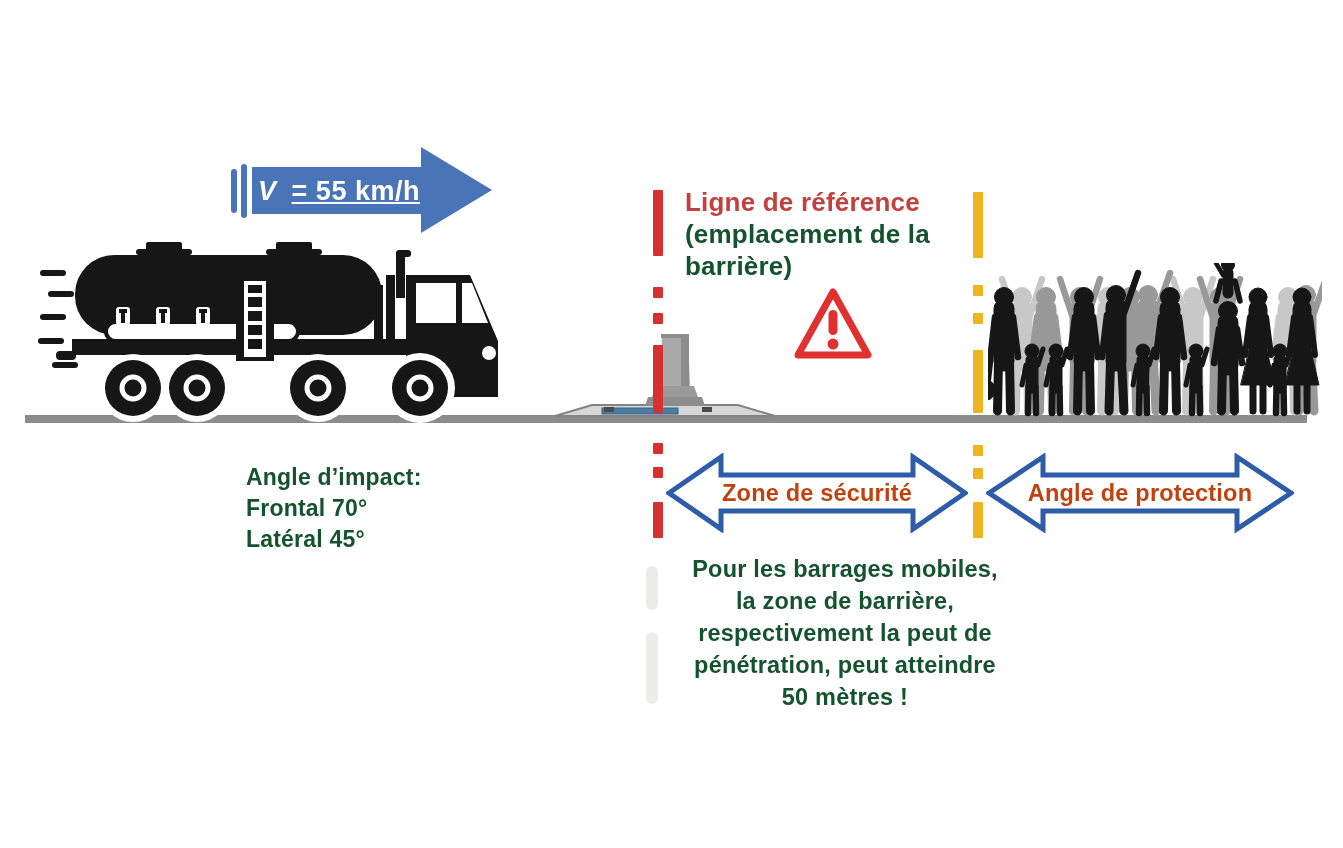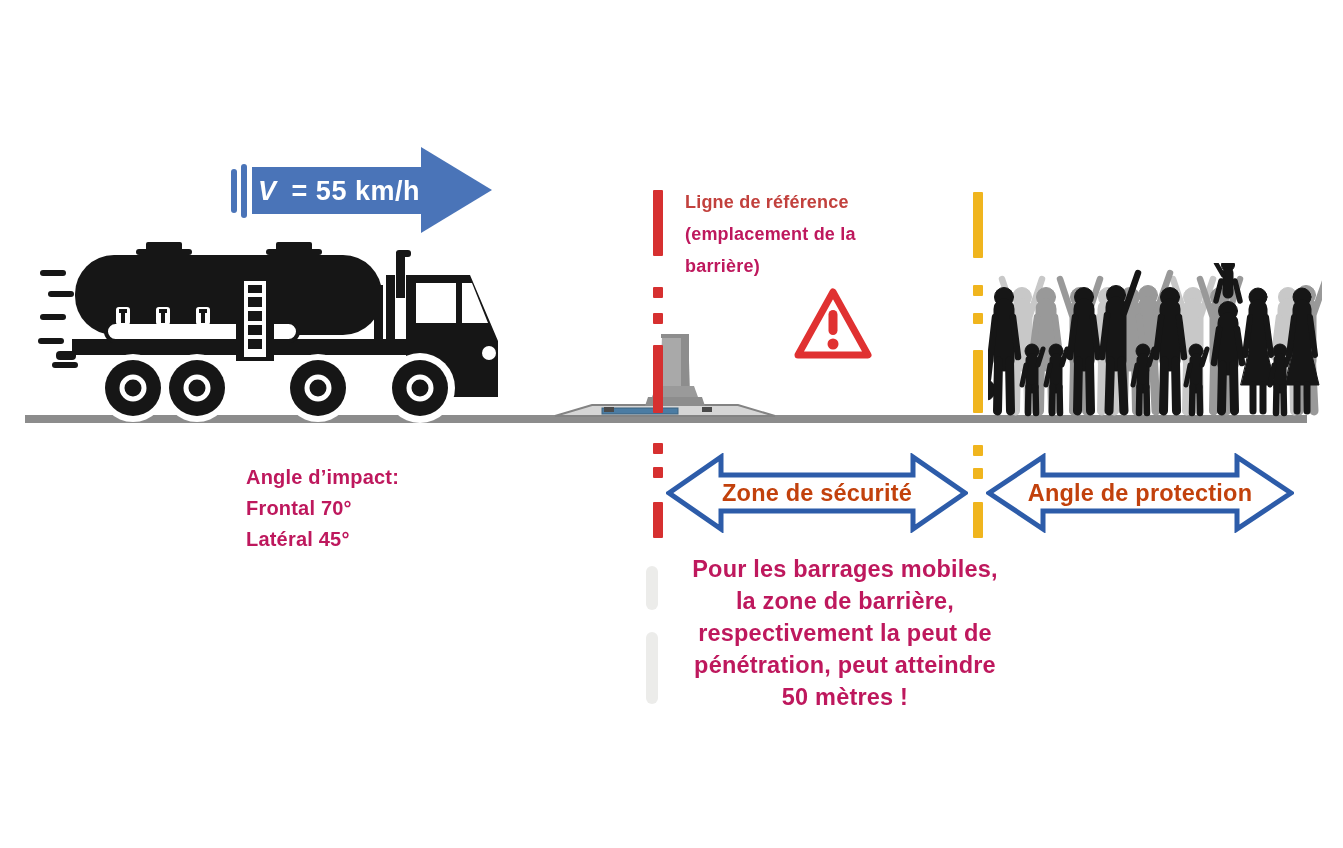--- a/index.html
+++ b/index.html
@@ -1,32 +1,32 @@
 <!DOCTYPE html>
 <html><head>
 <meta charset="utf-8">
 <style>
   html,body{margin:0;padding:0;background:#ffffff;}
   .stage{position:relative;width:1343px;height:848px;background:#ffffff;overflow:hidden;
          font-family:"Liberation Sans", sans-serif;}
   .abs{position:absolute;}
   .txt{font-weight:600;letter-spacing:.2px;}
-  .blue{color:#be185d;}
+  .blue{color:#14532d;}
   .red{color:#c2413d;}
-  .refblock{font-size:18px;line-height:32px;}
-  .impactblock{font-size:20px;line-height:31px;}
+  .refblock{font-size:26px;line-height:32px;}
+  .impactblock{font-size:23px;line-height:31px;}
   .noteblock{font-size:23.5px;line-height:32px;text-align:center;}
   .zone-label{position:absolute;left:0;top:0;width:100%;height:100%;
               display:flex;align-items:center;justify-content:center;
               font-size:23.5px;font-weight:600;color:#c2410c;letter-spacing:.2px;}
   .speed-label{position:absolute;left:22px;top:20px;width:172px;height:48px;
                display:flex;align-items:center;justify-content:center;
                color:#ffffff;font-size:27px;font-weight:700;letter-spacing:.5px;}
   .speed-label .v{font-style:italic;}
-  .speed-label .rest{margin-left:15px;}
+  .speed-label .rest{margin-left:15px;text-decoration:underline;}
   .seg{position:absolute;left:0;width:100%;border-radius:1px;}
   .red-seg{background:#d63030;}
   .yellow-seg{background:#f0b51e;}
   .ghost{position:absolute;background:#ececea;border-radius:6px;}
 </style>
 </head>
 <body>
 
 <div class="stage">
 

